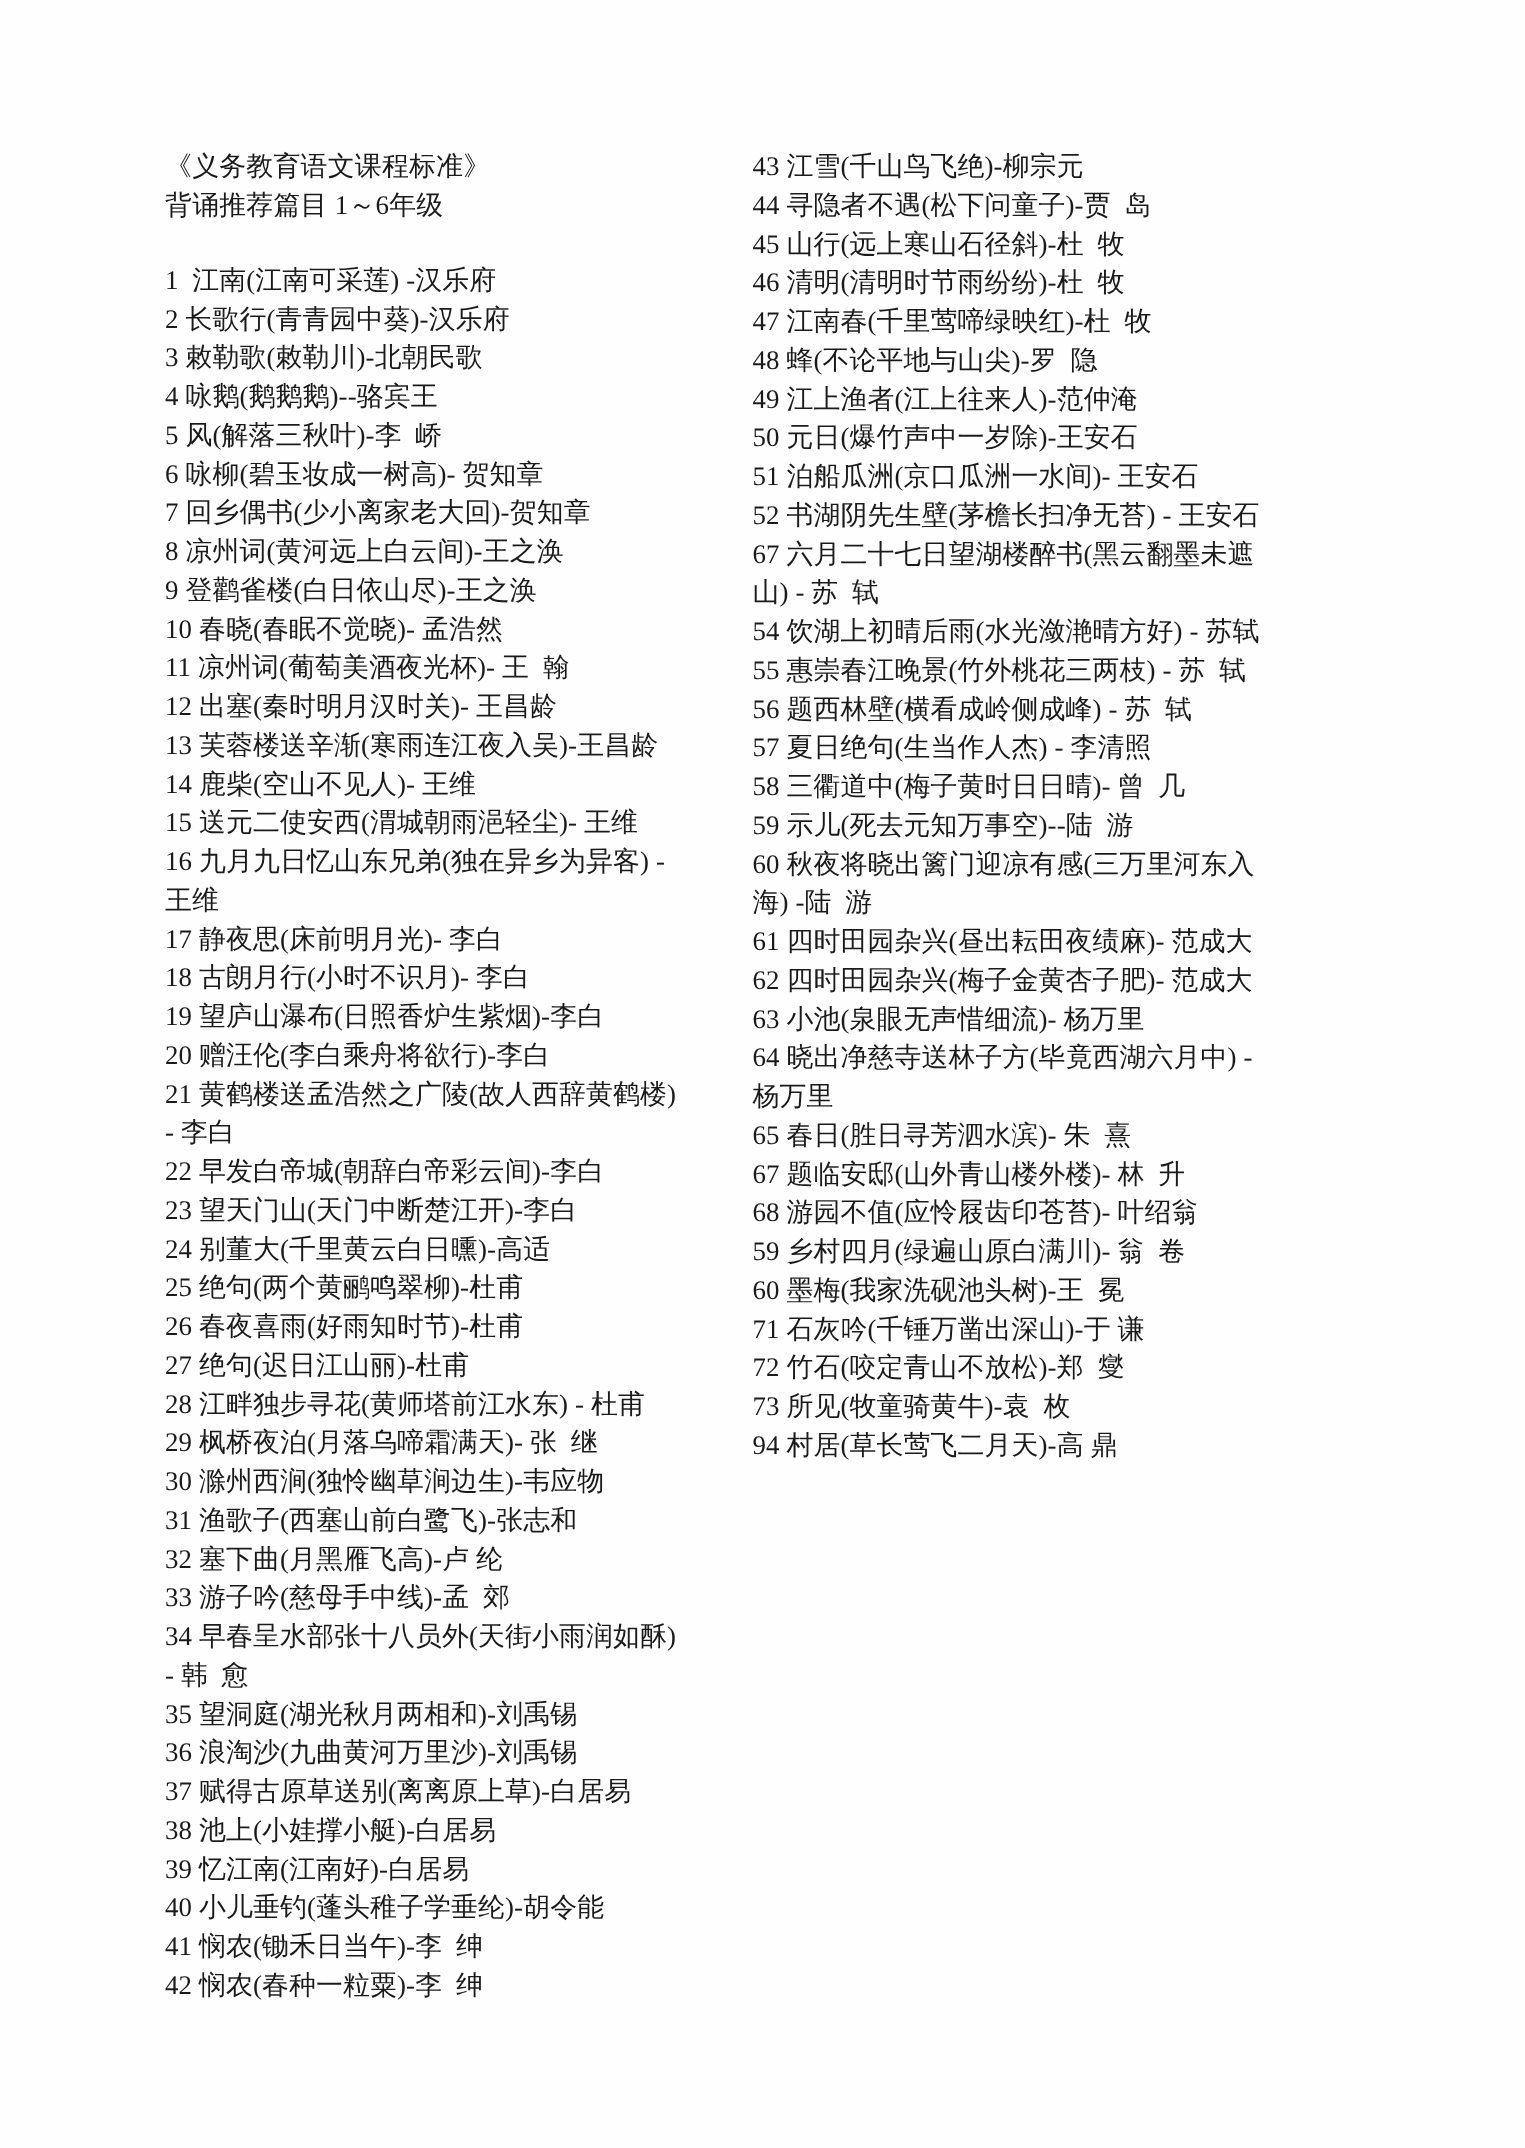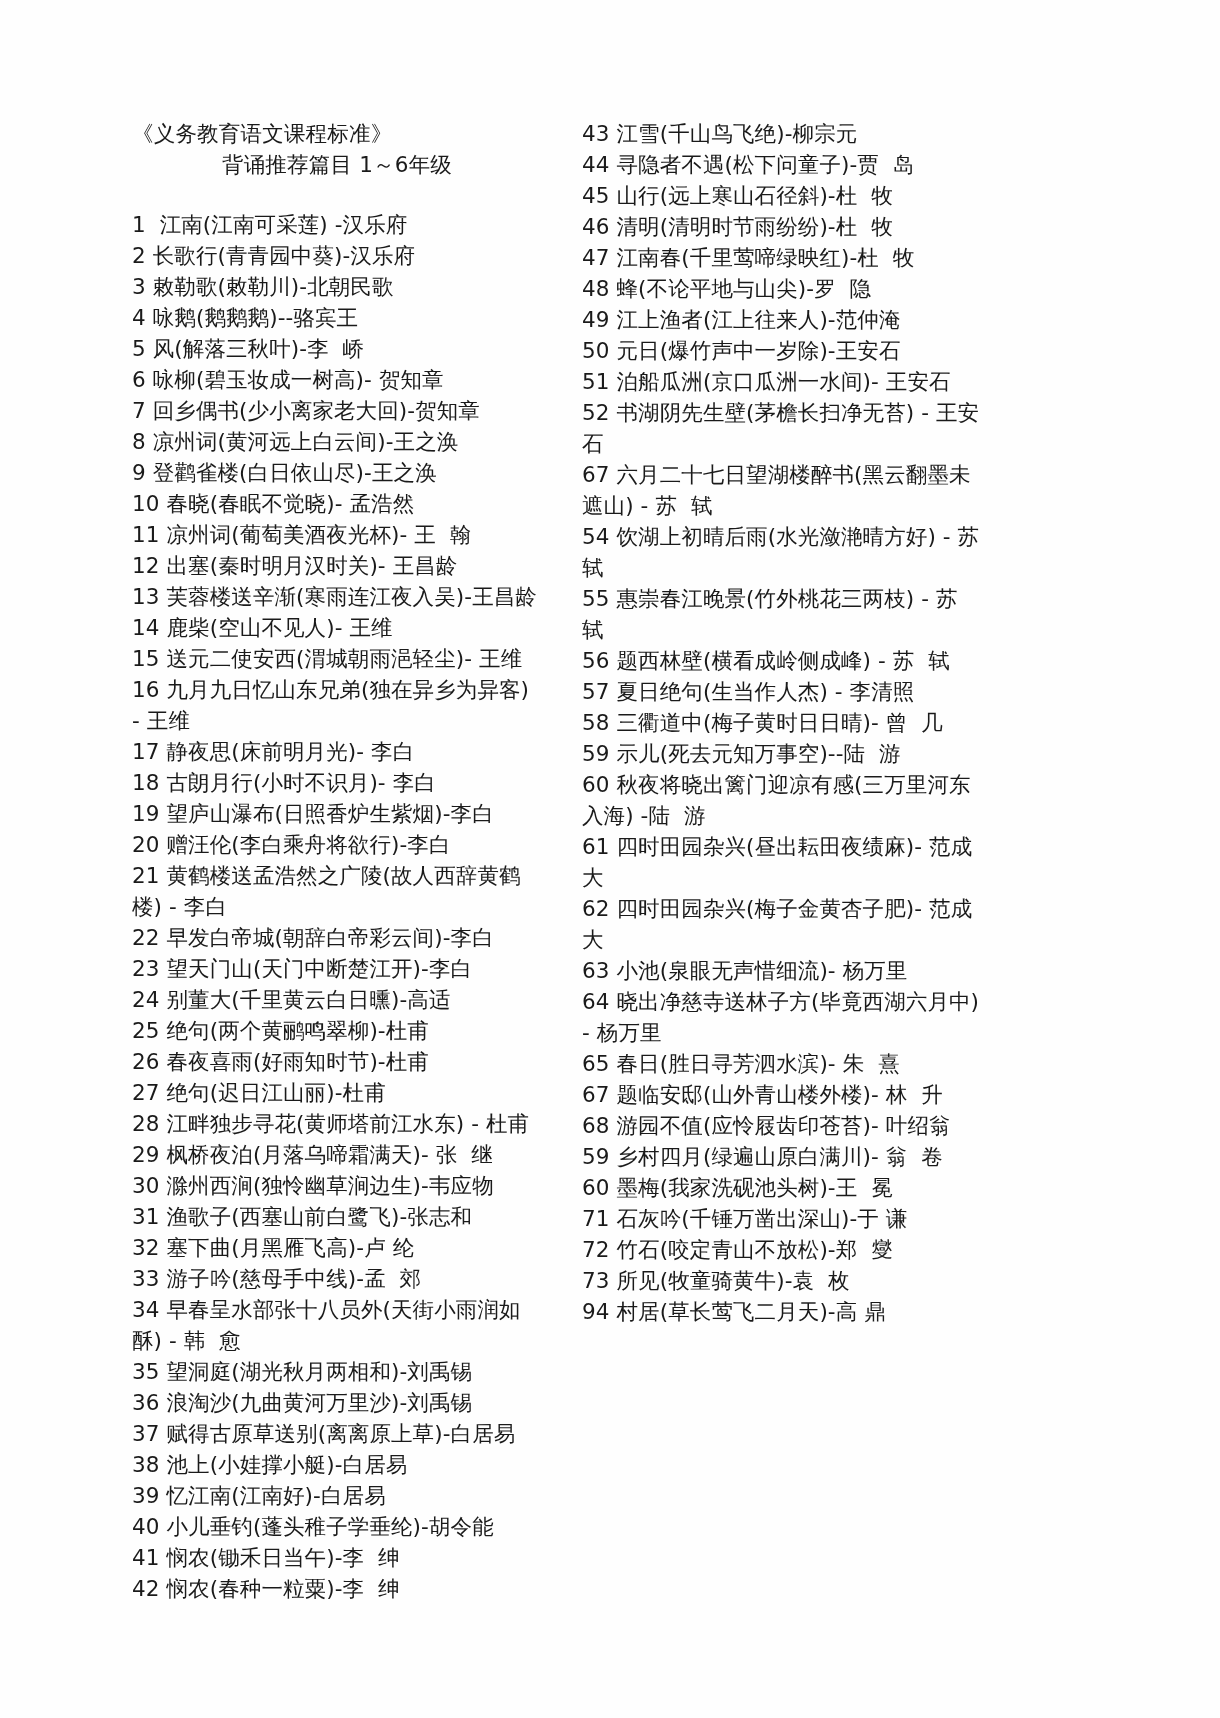--- a/index.html
+++ b/index.html
@@ -27,49 +27,50 @@
     position: absolute;
     left: 132px;
     top: 118px;
     width: 960px;
   }
   .columns {
     display: flex;
     flex-direction: row;
     align-items: flex-start;
     gap: 40px;
+    font-family: Liberation Serif, serif;
   }
   .column {
     width: 410px;
     flex: 0 0 410px;
   }
   .doc-title {
     font-size: 21.5px;
     line-height: 31px;
     letter-spacing: 0.2px;
     white-space: pre;
   }
   .doc-subtitle {
     font-size: 21.5px;
     line-height: 31px;
     letter-spacing: 0.2px;
     white-space: pre;
     margin-bottom: 29px;
-    text-align: center;
   }
   .entry {
     font-size: 21.5px;
     line-height: 31px;
     letter-spacing: 0.1px;
     white-space: pre-wrap;
     word-break: break-all;
     text-indent: 0;
   }
   .col-right {
     padding-top: 0px;
+    margin-left: 20px;
   }
 </style>
 </head>
 <body>
 
 <div class="page">
   <div class="content">
 
     <div class="columns">
 

